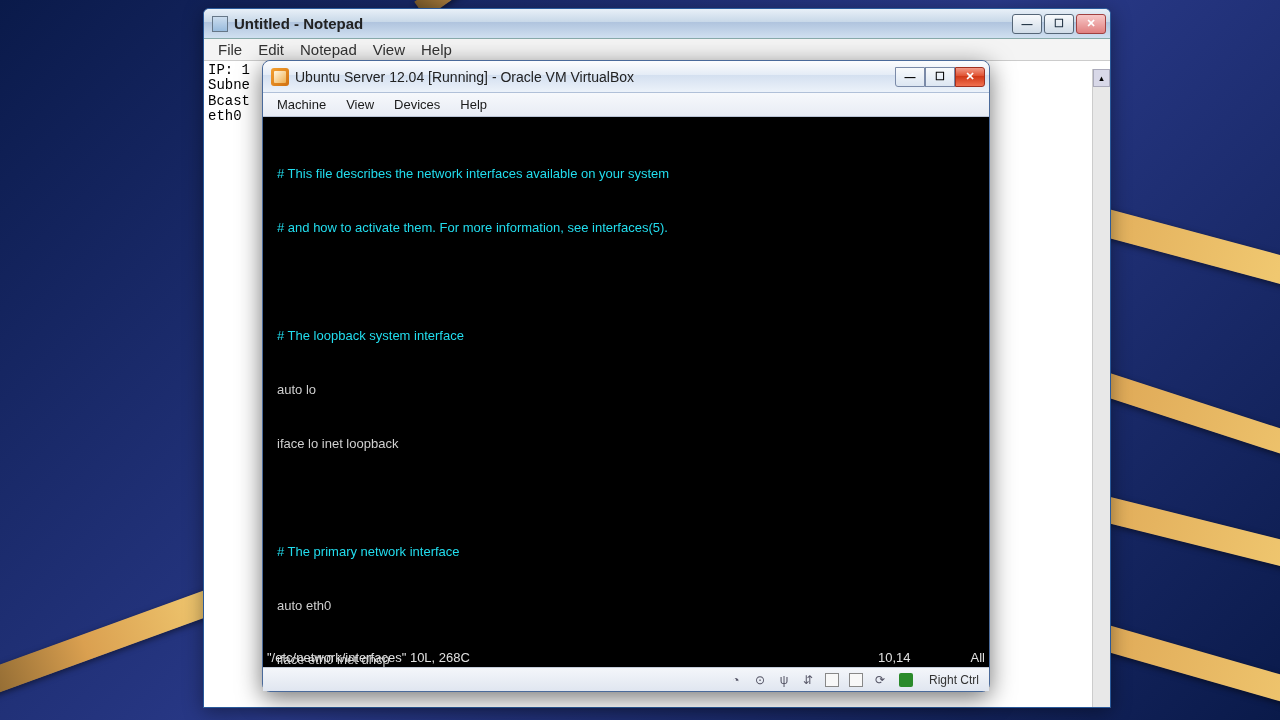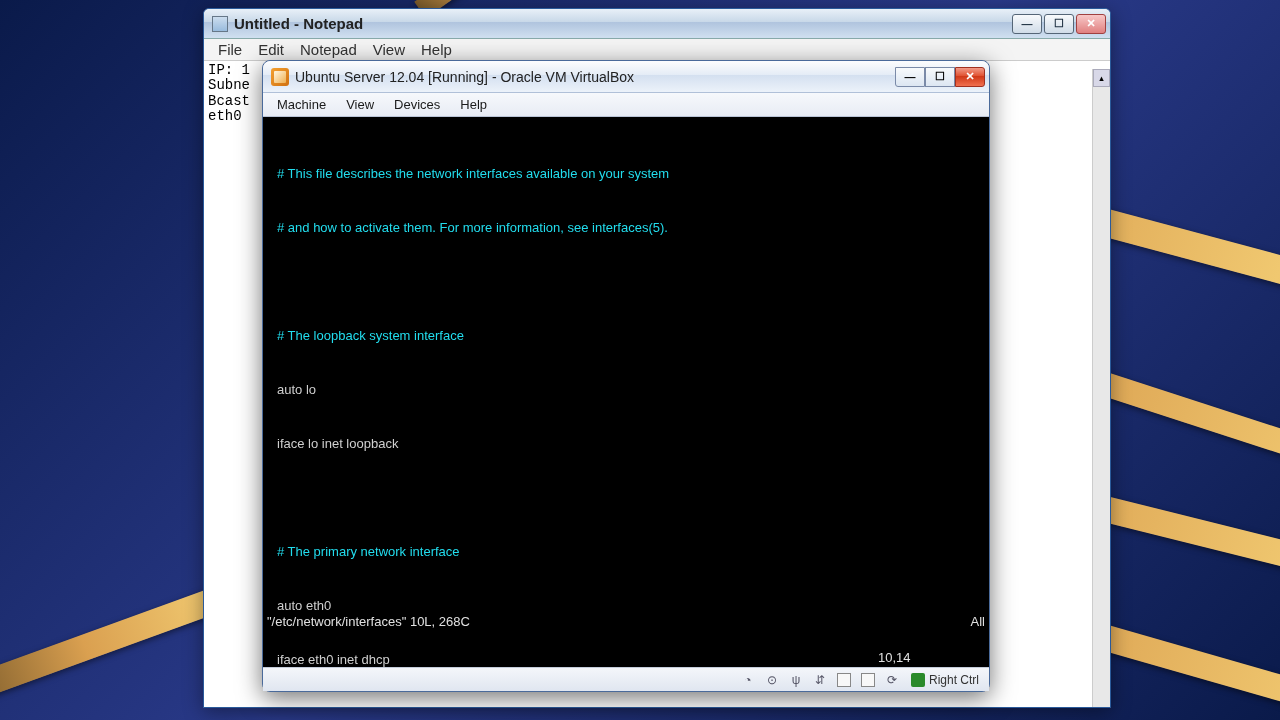--- a/index.html
+++ b/index.html
@@ -82,25 +82,25 @@
     padding: 12px;
     white-space:pre;
     position:relative;
     overflow:hidden;
   }
   .term-line { padding: 0 2px; }
   .cyan { color:#22ddee; }
   .status-line { position:absolute; bottom:0; left:0; right:0; display:flex; padding:0 4px; color:#e0e0e0; }
   .status-left { flex:0 0 auto; }
   .status-mid { flex:1; }
-  .status-pos { flex:0 0 auto; margin-right:60px;margin-top:36px; }
+  .status-pos { flex:0 0 auto; margin-right:60px; }
   .status-pct { flex:0 0 auto; }
   .vb-statusbar { height:24px; background: linear-gradient(#f4f6fa,#e0e6f0); border-top:1px solid #c4ccda; display:flex; align-items:center; justify-content:flex-end; padding:0 6px; gap:6px; }
   .vb-sicon { width:18px; height:18px; display:flex; align-items:center; justify-content:center; font-size:12px; color:#556; }
-  .vb-hostkey { font-size:12px; color:#333; padding:2px 4px; display:flex; align-items:center; gap:4px; }
+  .vb-hostkey { font-size:12px; color:#333; padding:2px 4px; display:flex; align-items:center; gap:16px; }
   .vb-hostkey-icon { width:14px; height:14px; background:#2a8a2a; border-radius:2px; display:inline-block; }
   .chk { width:14px; height:14px; border:1px solid #888; background:#f8f8f8; }
 </style>
 </head>
 <body>
 
 <div class="beam beam1"></div>
 <div class="beam beam2"></div>
 <div class="beam beam3"></div>
 <div class="beam beam4"></div>

